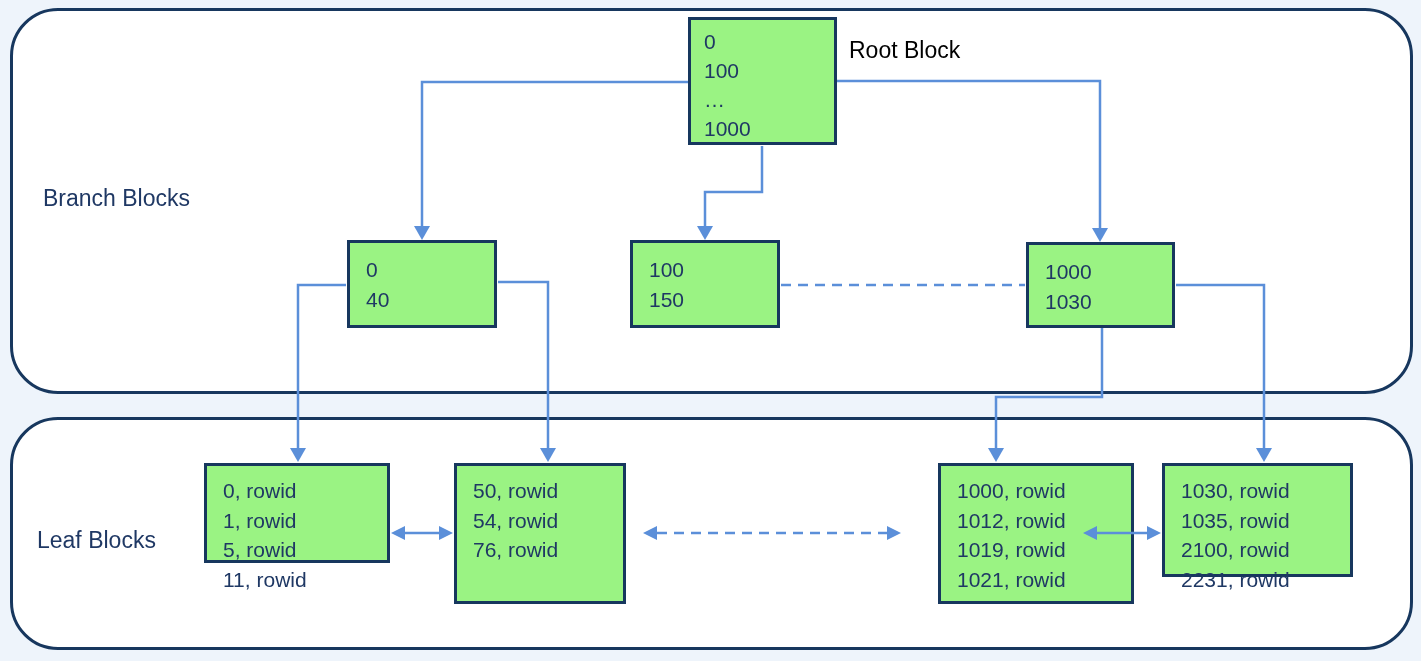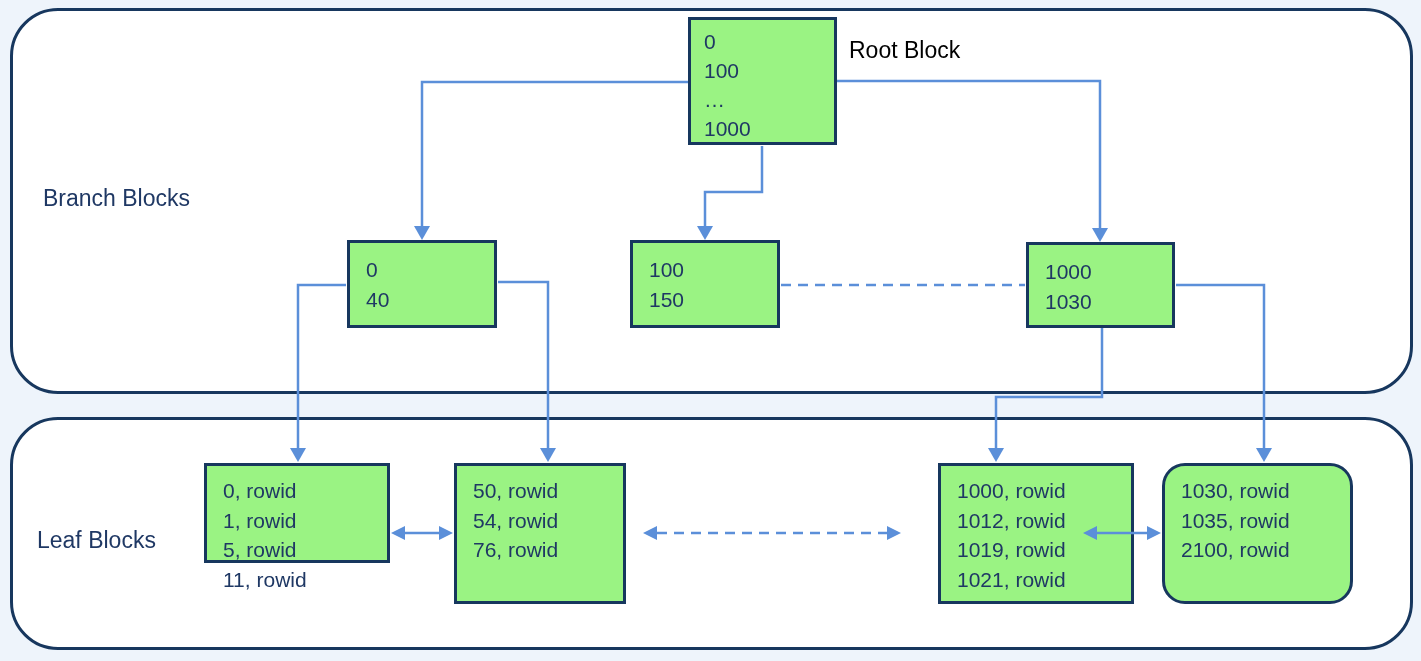--- a/index.html
+++ b/index.html
@@ -58,21 +58,21 @@
   .branch-block .line{line-height:30px;}
   .branch-block{padding:12px 0 0 16px;}
   .bb-0{left:347px;top:240px;width:150px;height:88px;}
   .bb-1{left:630px;top:240px;width:150px;height:88px;}
   .bb-2{left:1026px;top:242px;width:149px;height:86px;}
   .leaf-block{padding:10px 0 0 16px;}
   .leaf-block .line{line-height:29.5px;}
   .lb-0{left:204px;top:463px;width:186px;height:100px;}
   .lb-1{left:454px;top:463px;width:172px;height:141px;}
   .lb-2{left:902px;top:463px;width:196px;height:141px;margin-left:36px;}
-  .lb-3{left:1162px;top:463px;width:191px;height:141px;border-radius:23px;}
+  .lb-3{left:1162px;top:463px;width:191px;height:114px;}
   svg.overlay{
     position:absolute;left:0;top:0;width:1421px;height:661px;
     pointer-events:none;
   }
   svg .wire{
     fill:none;
     stroke:var(--connector);
     stroke-width:2.5;
   }
   svg .dashed{stroke-dasharray:10 7;}
@@ -124,20 +124,21 @@
   <div class="block leaf-block lb-2">
     <div class="line">1000, rowid</div>
     <div class="line">1012, rowid</div>
     <div class="line">1019, rowid</div>
     <div class="line">1021, rowid</div>
   </div>
   <div class="block leaf-block lb-3">
     <div class="line">1030, rowid</div>
     <div class="line">1035, rowid</div>
     <div class="line">2100, rowid</div>
+    <div class="line">2231, rowid</div>
   </div>
 
   <svg class="overlay" viewBox="0 0 1421 661">
 
     <g>
       <polyline class="wire" points="688,82 422,82 422,227"></polyline>
       <polygon class="arrowhead" points="414,226 430,226 422,240"></polygon>
     </g>
 
     <g>

